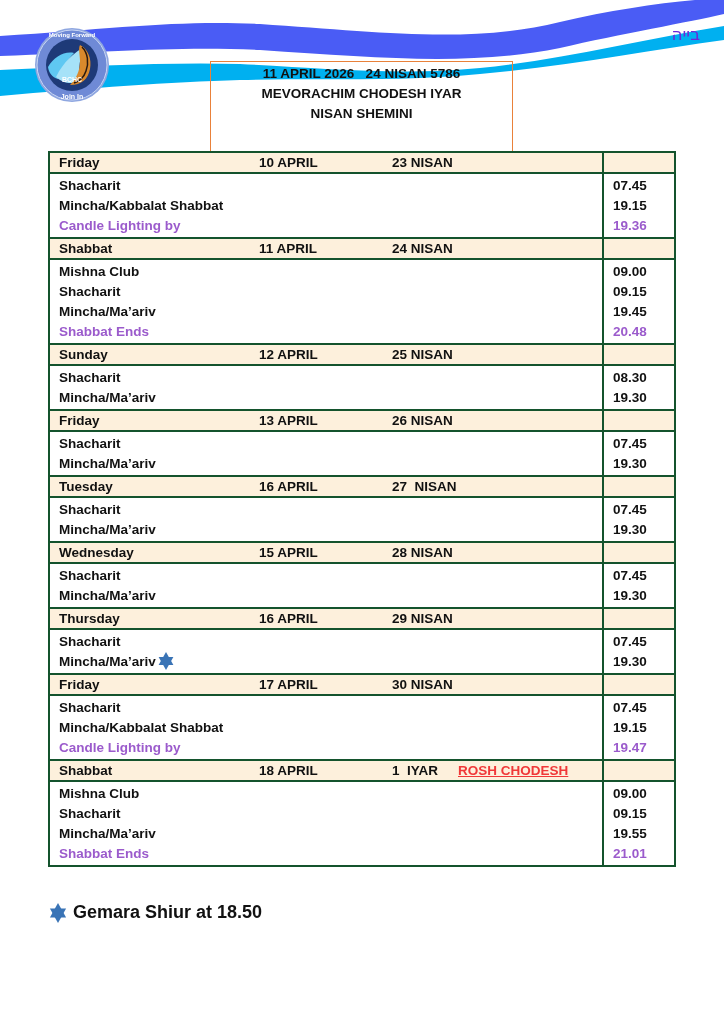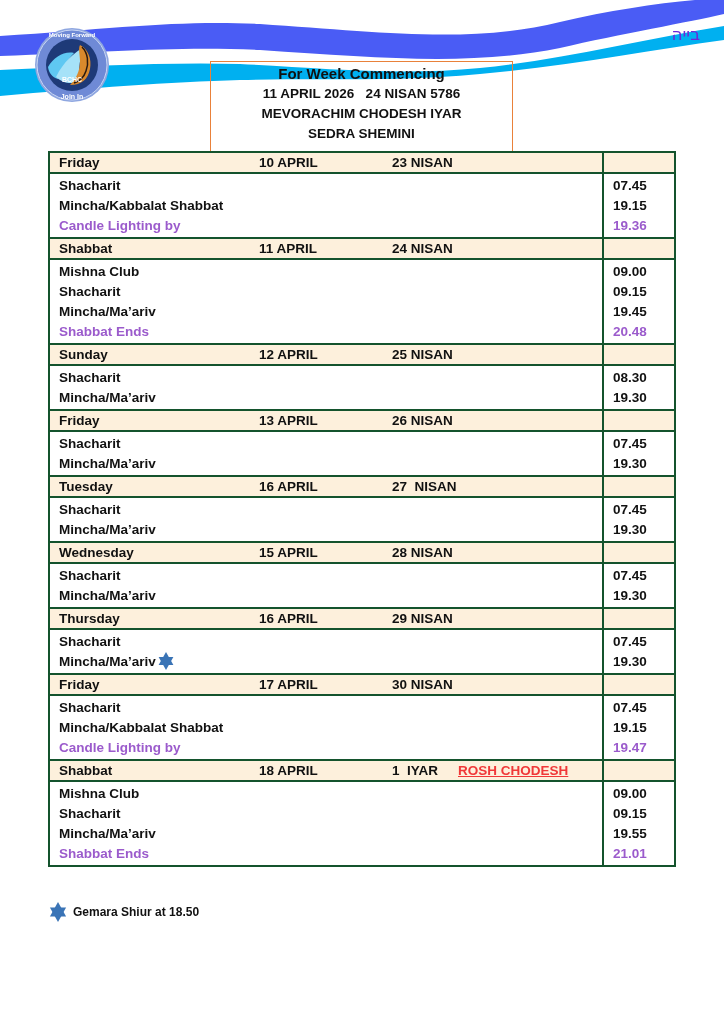--- a/index.html
+++ b/index.html
@@ -32,21 +32,21 @@
   td.time-col { width: 52px; }
   .dcell { display: flex; }
   .dname { width: 200px; }
   .dgreg { width: 133px; }
   .dheb { width: 66px; }
   .rc { color: #f03838; text-decoration: underline; }
   .purple { color: #9b5bcc; }
   .line { display: block; white-space: nowrap; }
   .star { display: inline-block; width: 18px; height: 18px; vertical-align: -4px; margin-left: 1px; }
   .footnote {
-    position: absolute; left: 48px; top: 902px; font-size: 12px; font-weight: bold;
+    position: absolute; left: 48px; top: 902px; font-size: 18px; font-weight: bold;
     display: flex; align-items: center;
   }
   .footnote .star { width: 18px; height: 20px; margin-right: 6px; }
 </style>
 </head>
 <body>
 
 <svg class="waves" viewBox="0 0 724 110" preserveAspectRatio="none">
   <path d="M0,36 C120,28 180,20 260,24 C380,32 470,44 560,22 C620,8 680,0 724,-2 L724,14 C690,22 620,34 560,48 C470,66 380,58 260,50 C180,46 110,52 0,56 Z" fill="#4a5cf5"></path>
   <path d="M0,70 C90,66 170,62 240,64 C320,68 400,76 480,68 C560,60 640,40 724,26 L724,40 C650,50 570,66 480,74 C400,82 320,78 240,80 C170,82 90,88 0,96 Z" fill="#00b0f0"></path>
@@ -61,24 +61,23 @@
   <path d="M46,18 C54,22 58,32 56,42 C54,52 48,58 36,58 C42,52 46,44 46,34 C46,28 44,22 46,18 Z" fill="#d9892c"></path>
   <path d="M48,20 C54,26 55,36 52,44 C50,50 46,54 40,56" fill="none" stroke="#2a1a10" stroke-width="1.5"></path>
   <text x="38" y="55" text-anchor="middle" font-size="7" font-weight="bold" fill="#ffffff" font-family="Liberation Sans, sans-serif">BCHC</text>
   <text x="38" y="72" text-anchor="middle" font-size="7" font-weight="bold" fill="#ffffff" font-family="Liberation Sans, sans-serif">Join In</text>
   <text x="38" y="10" text-anchor="middle" font-size="6" font-weight="bold" fill="#ffffff" font-family="Liberation Sans, sans-serif">Moving Forward</text>
 </svg>
 
 <div class="hebrew">בייה</div>
 
 <div class="header-box">
-  <div class="title">For Week Commencing</div>
   <div style="white-space:pre;">11 APRIL 2026   24 NISAN 5786</div>
   <div>MEVORACHIM CHODESH IYAR</div>
-  <div>SEDRA SHEMINI</div>
+  <div>NISAN SHEMINI</div>
 </div>
 
 <table class="sched">
   <tbody id="sched-body">
       <tr class="day-row">
         <td>
           <div class="dcell">
             <span class="dname">Friday</span>
             <span class="dgreg">10 APRIL</span>
             <span class="dheb" style="white-space:pre">23 NISAN</span>

